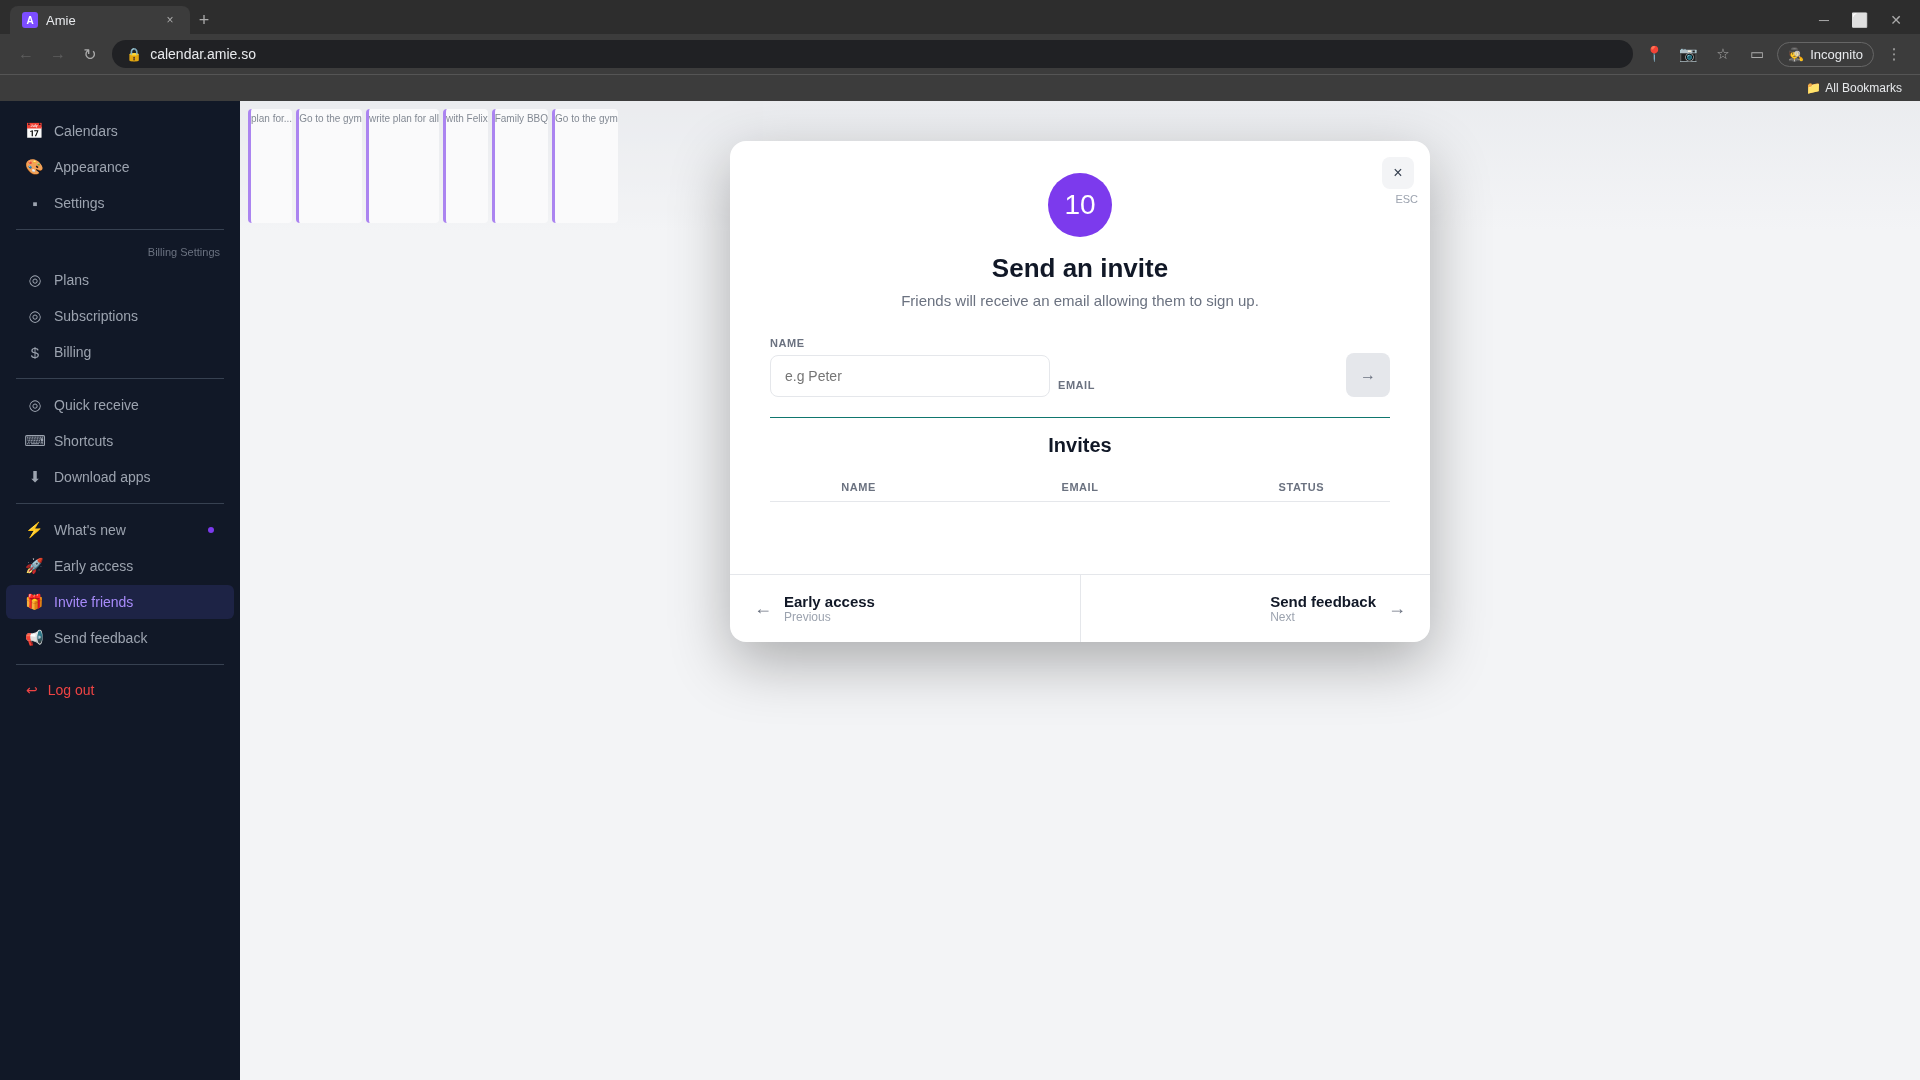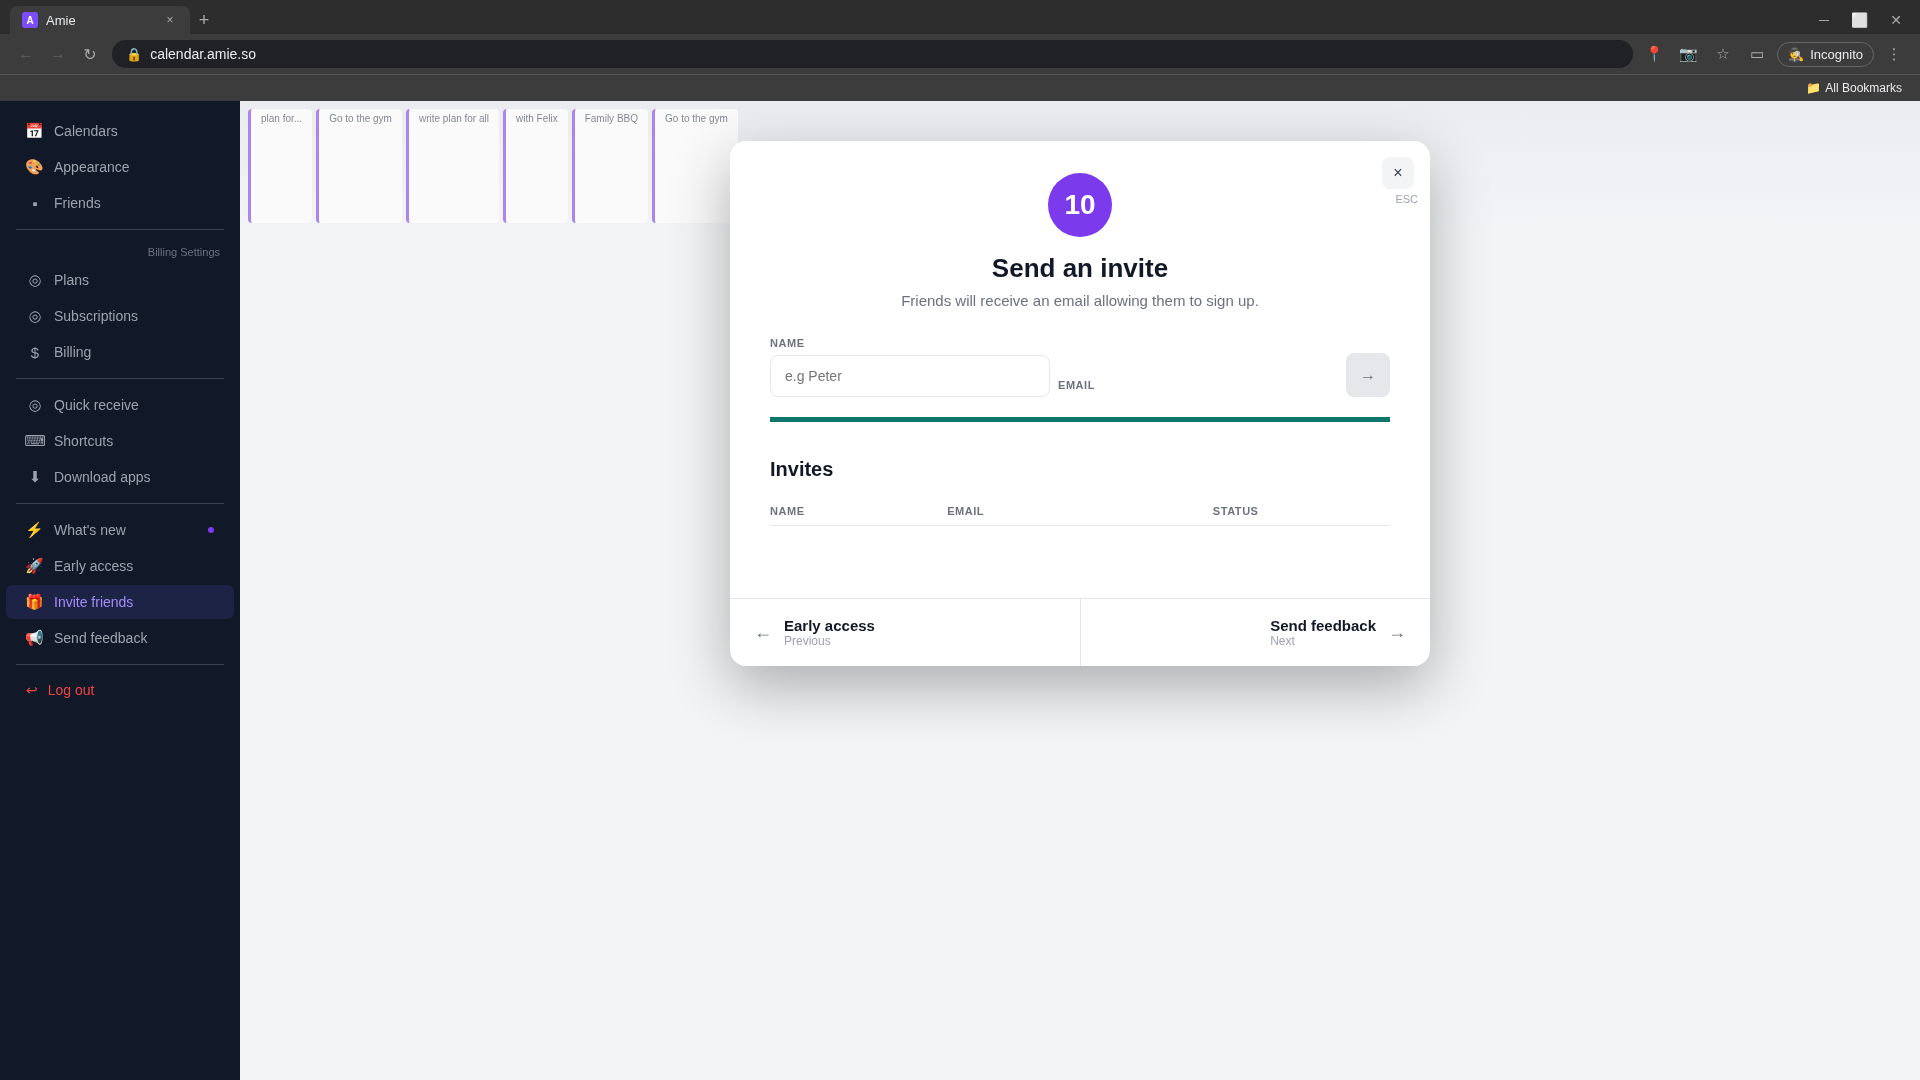--- a/index.html
+++ b/index.html
@@ -246,21 +246,21 @@
       background: linear-gradient(to bottom, #e5e7eb, #f3f4f6);
       overflow: hidden;
       display: flex;
       gap: 4px;
       padding: 8px;
       opacity: 0.6;
     }
     .cal-event {
       background: white;
       border-radius: 4px;
-      padding: 4px 10px;
+      padding: 4px 0;
       font-size: 10px;
       color: #374151;
       white-space: nowrap;
       border-left: 3px solid #7c3aed;
     }
 
     
     .modal-container {
       position: absolute;
       top: 0; left: 0; right: 0; bottom: 0;
@@ -309,21 +309,21 @@
       flex-direction: column;
       align-items: center;
       margin-bottom: 28px;
     }
     .invite-count-badge {
       width: 64px; height: 64px;
       background: #7c3aed;
       border-radius: 50%;
       display: flex; align-items: center; justify-content: center;
       font-size: 28px;
-      font-weight: 700;
+      font-weight: 400;
       color: white;
       margin-bottom: 16px;
     }
     .invite-title {
       font-size: 26px;
       font-weight: 700;
       color: #111827;
       margin-bottom: 8px;
     }
     .invite-subtitle {
@@ -358,22 +358,23 @@
       border: none;
       border-radius: 8px;
       display: flex; align-items: center; justify-content: center;
       cursor: pointer;
       align-self: flex-end;
       color: #6b7280;
       font-size: 16px;
     }
 
     .invites-section {
-      border-top: 5px solid #0f766e;
-      padding-top: 36px;
+      border-top: 1px solid #0f766e;
+      padding-top: 16px;
+      text-align: center;
     }
     .invites-title {
       font-size: 20px;
       font-weight: 600;
       color: #111827;
       margin-bottom: 16px;
     }
     .invites-table-header {
       display: grid;
       grid-template-columns: 1fr 1.5fr 1fr;
@@ -499,21 +500,21 @@
       <span>Calendars</span>
     </div>
 
     <div class="sidebar-item">
       <span class="icon">🎨</span>
       <span>Appearance</span>
     </div>
 
     <div class="sidebar-item">
       <span class="icon">▪</span>
-      <span>Friends</span>
+      <span>Settings</span>
     </div>
 
     <div class="sidebar-divider"></div>
 
     <div class="sidebar-section-label">Billing Settings</div>
 
     <div class="sidebar-item">
       <span class="icon">◎</span>
       <span>Plans</span>
     </div>

